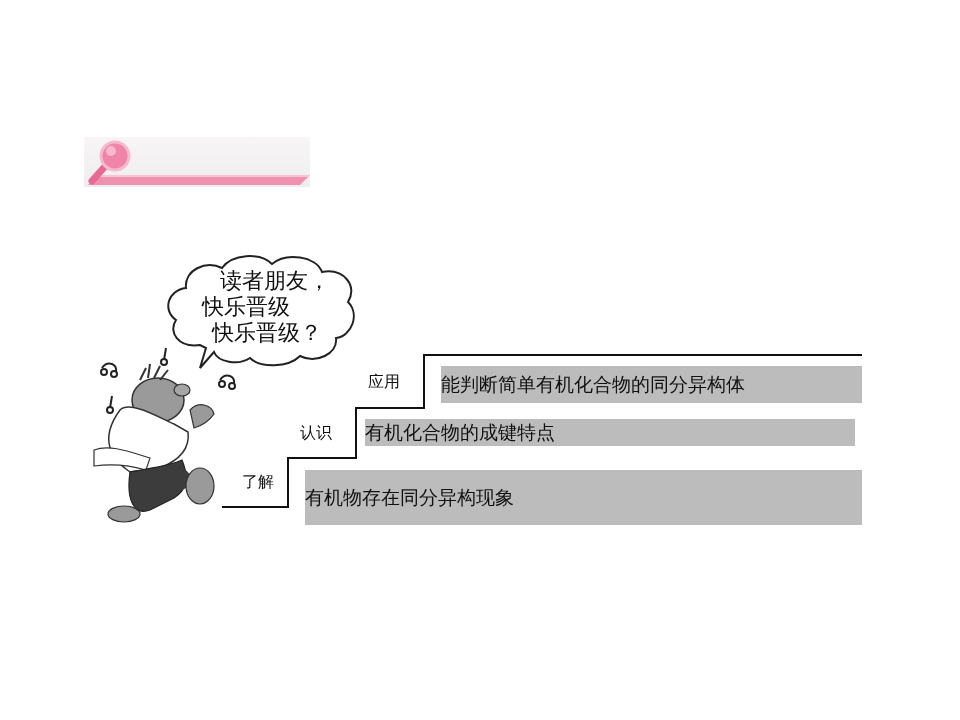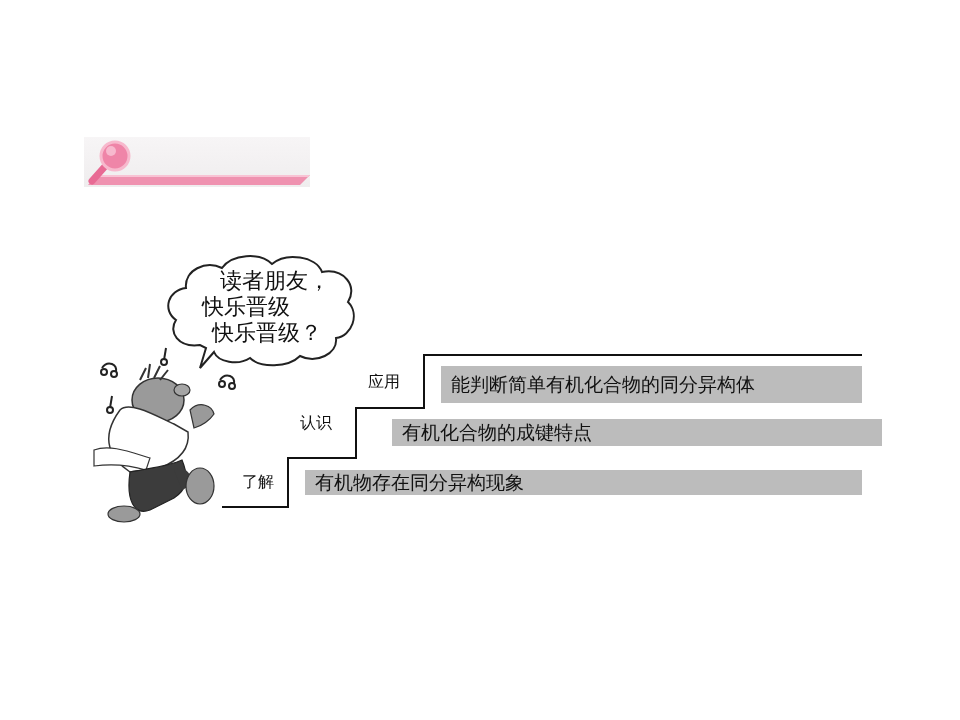--- a/index.html
+++ b/index.html
@@ -16,21 +16,21 @@
   
   .bubble { left:160px; top:250px; width:200px; height:120px; }
   .bubble-text { left:212px; top:268px; font-size:22px; line-height:26px; color:#111; }
   .bubble-text div { white-space:nowrap; }
 
   
   .stair { left:0; top:0; width:960px; height:720px; }
 
   .step-label { font-size:16px; color:#111; }
   .goal-box { background:#bcbcbc; color:#111; font-size:19px; line-height:1; display:flex; align-items:center;
-              padding-left:10px; box-sizing:border-box; }
+              box-sizing:border-box; }
 </style>
 </head>
 <body>
 
 <div class="abs badge">
   <div class="abs badge-bg"></div>
   <svg class="abs" style="left:0;top:0" width="230" height="52">
 
     <polygon points="12,38 226,38 216,48 4,48" fill="#ef92b0"></polygon>
     <polygon points="12,38 226,38 224,40 10,40" fill="#f8c3d4"></polygon>
@@ -93,24 +93,24 @@
 
   <ellipse cx="110" cy="146" rx="14" ry="18" fill="#9a9a9a" stroke="#333" stroke-width="1.2"></ellipse>
   <ellipse cx="34" cy="174" rx="16" ry="8" fill="#9a9a9a" stroke="#333" stroke-width="1.2"></ellipse>
 </svg>
 
 <svg class="abs stair" width="960" height="720">
   <polyline points="222,507 288,507 288,458 356,458 356,408 424,408 424,355 862,355" fill="none" stroke="#111" stroke-width="2"></polyline>
 </svg>
 
 <div class="abs step-label" style="left:242px;top:472px">了解</div>
-<div class="abs step-label" style="left:300px;top:413px">认识</div>
+<div class="abs step-label" style="left:300px;top:423px">认识</div>
 <div class="abs step-label" style="left:368px;top:372px">应用</div>
 
 <div class="abs goal-box" style="left:441px;top:366px;width:421px;height:37px">
   <span>能判断简单有机化合物的同分异构体</span>
 </div>
-<div class="abs goal-box" style="left:392px;top:419px;width:490px;height:27px">
+<div class="abs goal-box" style="left:365px;top:419px;width:490px;height:27px">
   <span>有机化合物的成键特点</span>
 </div>
-<div class="abs goal-box" style="left:305px;top:470px;width:557px;height:25px">
+<div class="abs goal-box" style="left:305px;top:470px;width:557px;height:55px">
   <span>有机物存在同分异构现象</span>
 </div>
 
 </body></html>

